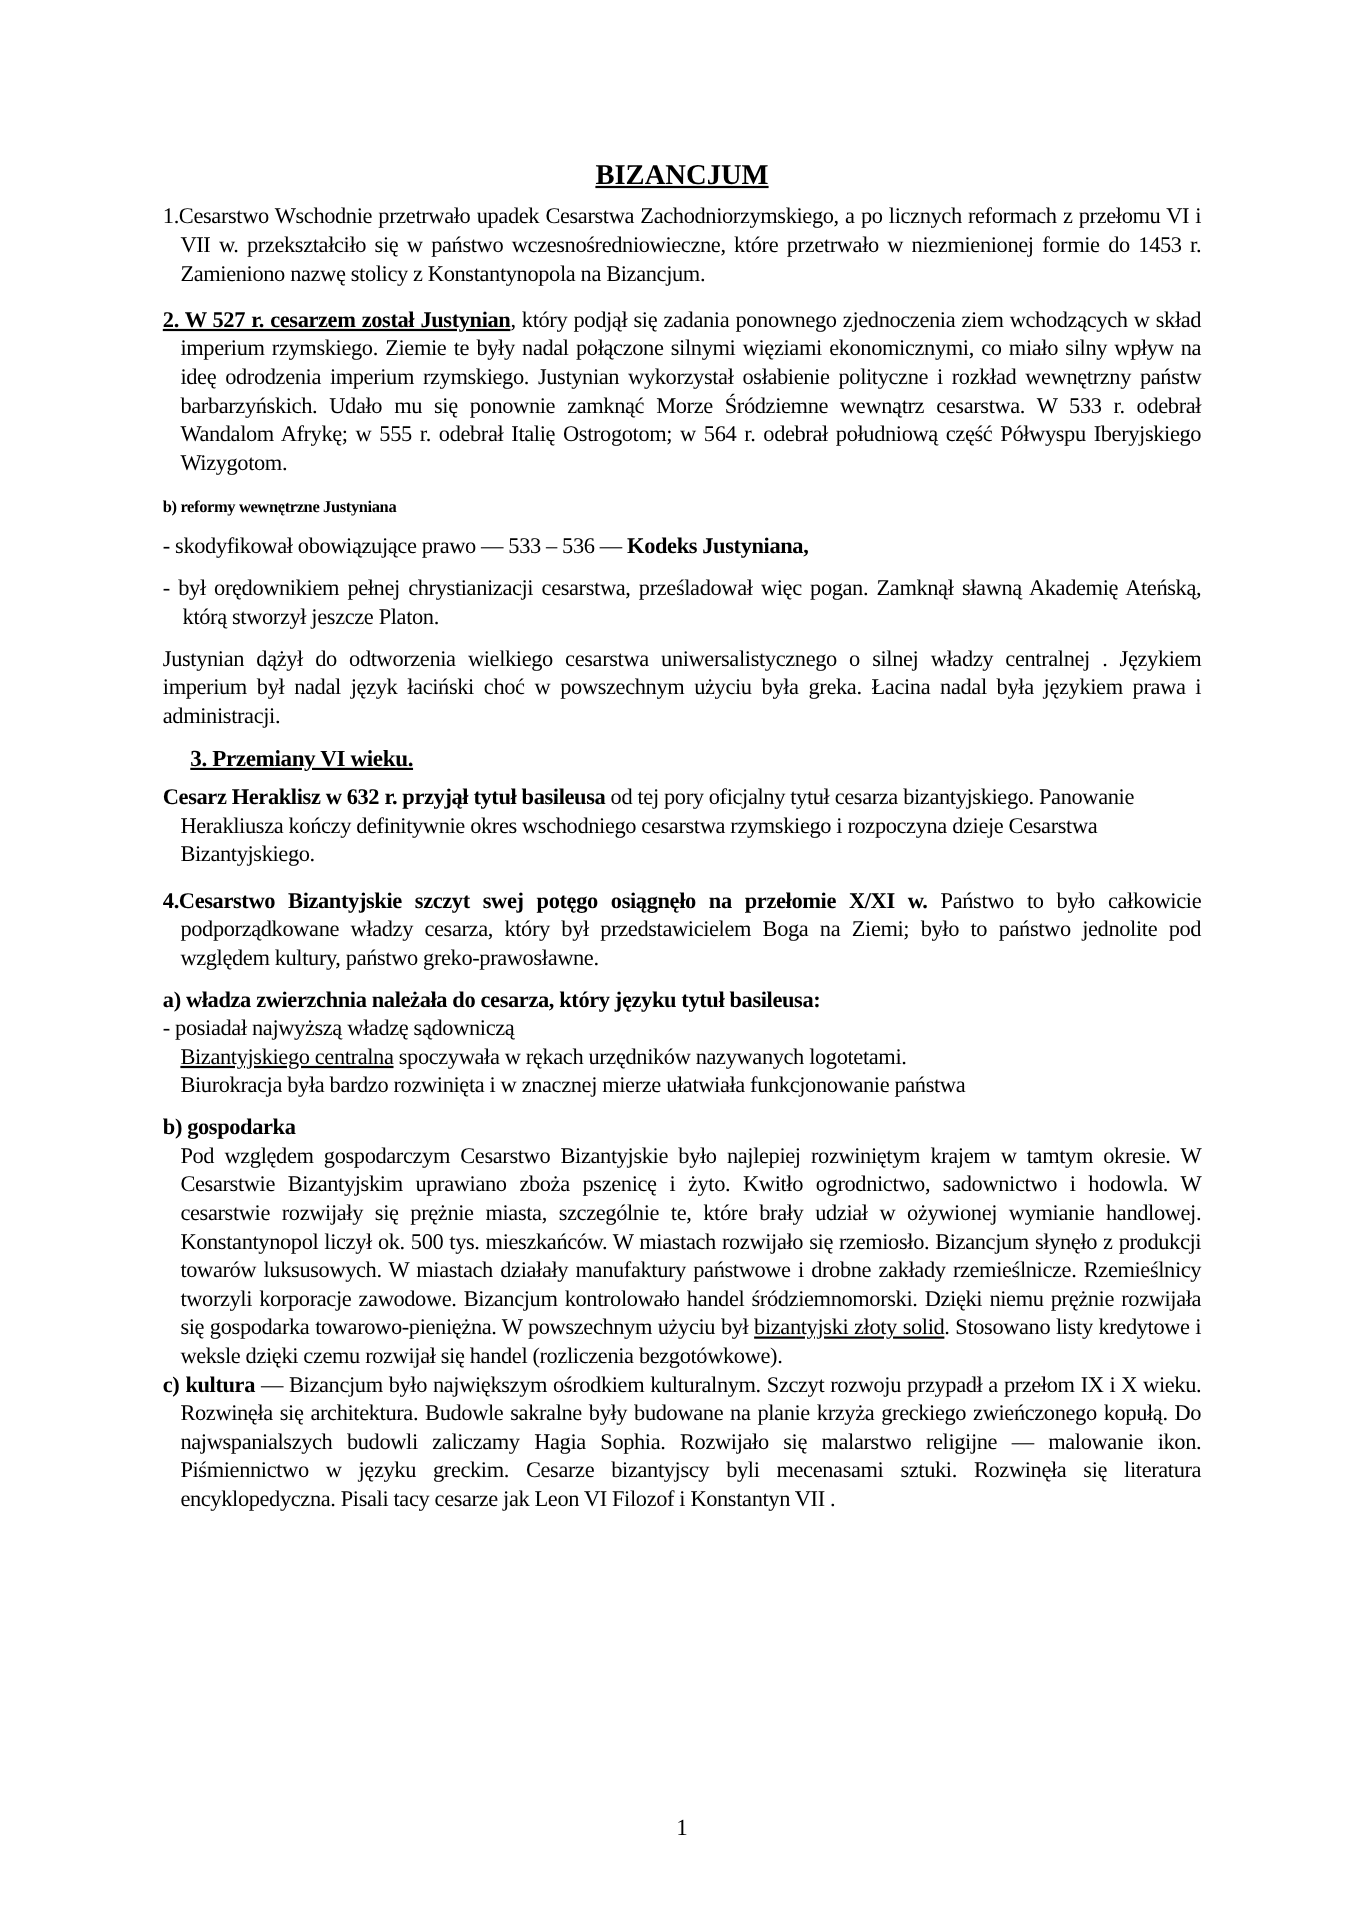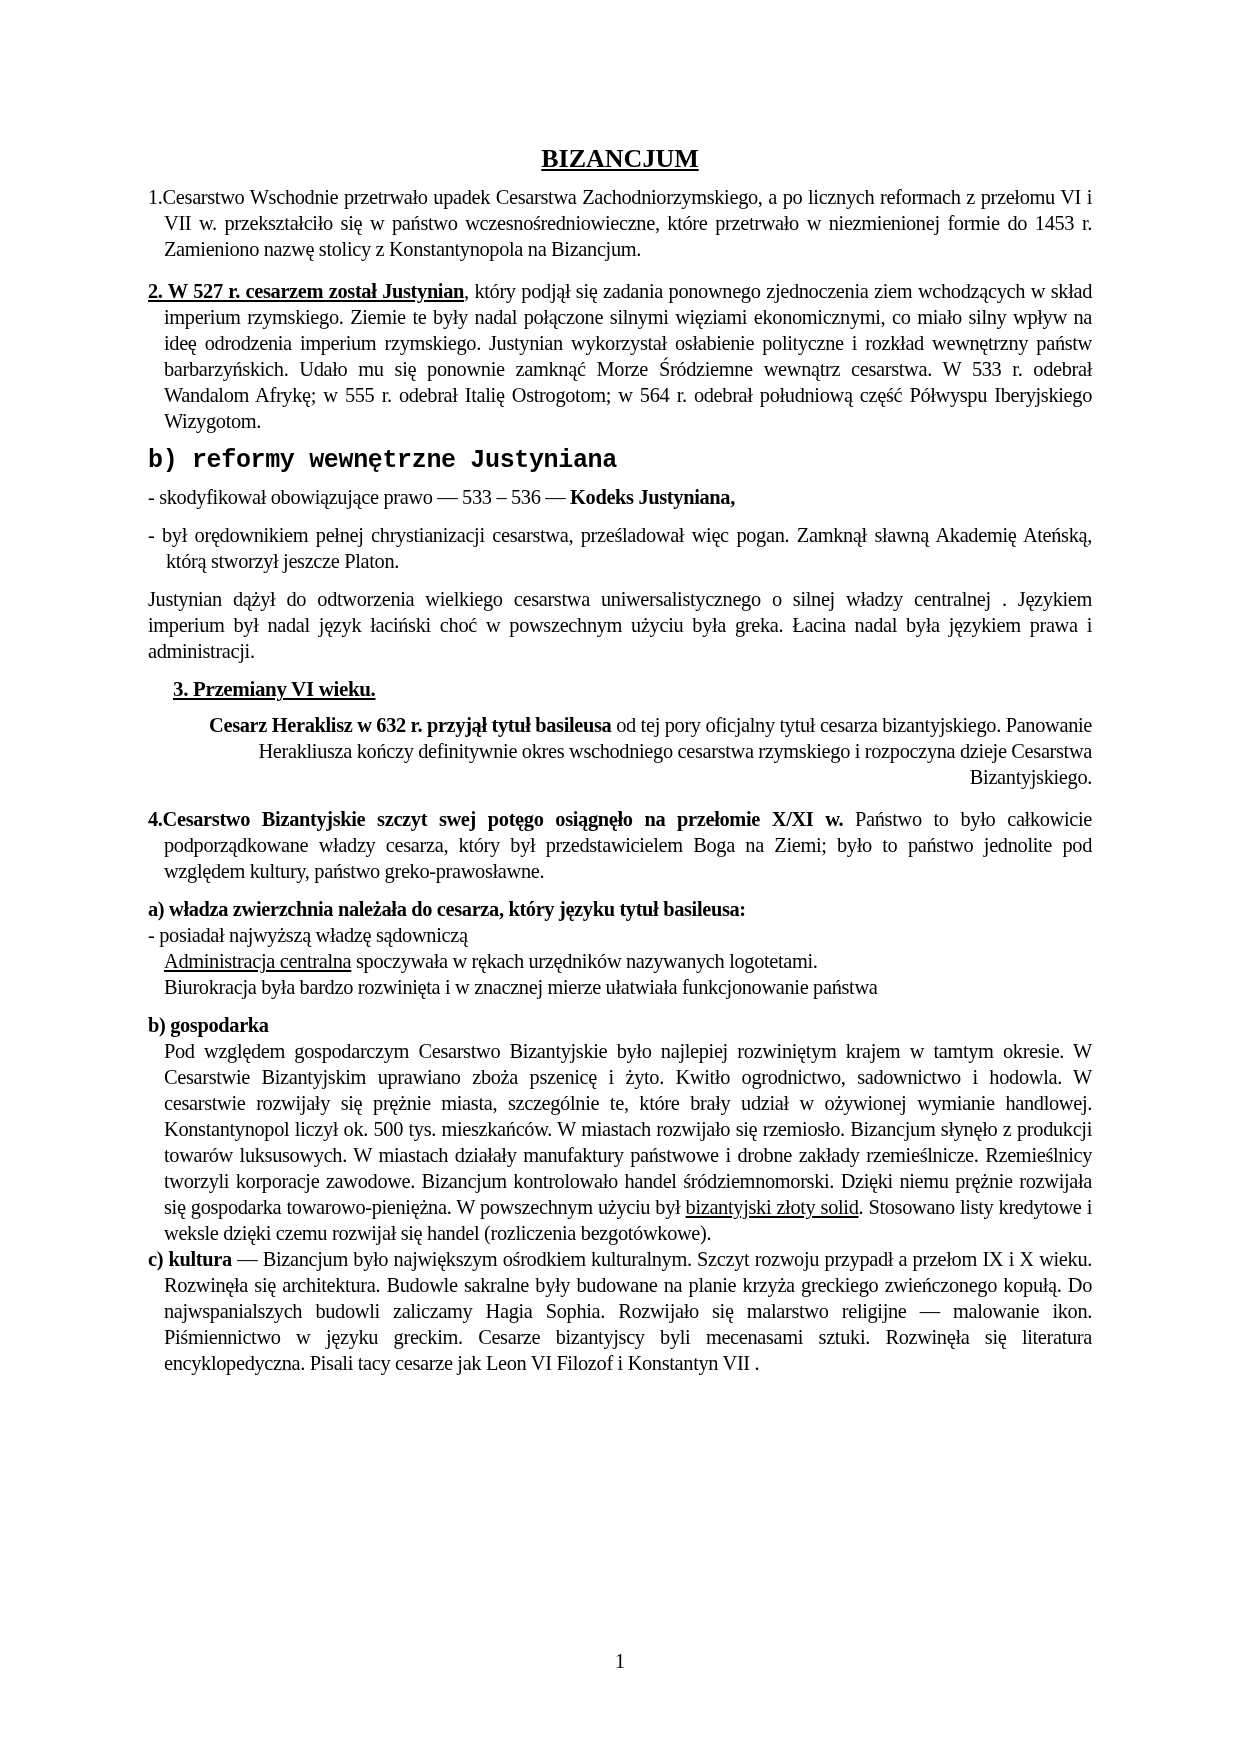--- a/index.html
+++ b/index.html
@@ -38,24 +38,23 @@
       padding-left: 16px;
       text-indent: -16px;
     }
     .ind { padding-left: 16px; }
     .gap-m { margin-top: 12px; }
     .gap-l { margin-top: 16px; }
     .b { font-weight: bold; margin-top: 12px; }
     .u { text-decoration: underline; }
     .h2 {
       font-weight: bold;
-      font-size: 25px;
+      font-size: 15px;
       margin-top: 14px;
       margin-bottom: 10px;
-      font-family: Liberation Mono, monospace;
     }
     .h2u {
       font-weight: bold;
       font-size: 21px;
       text-decoration: underline;
       margin-top: 12px;
       margin-bottom: 10px;
       margin-left: 25px;
     }
     .dash-item {
@@ -87,29 +86,29 @@
 
   <p class="dash-item"><span>- skodyfikował obowiązujące prawo — 533 – 536 — </span><span class="b">Kodeks Justyniana,</span></p>
 
 
   <p class="just dash-item gap-m" style="padding-left:18px;text-indent:-18px;">- był orędownikiem pełnej chrystianizacji cesarstwa, prześladował więc pogan. Zamknął sławną Akademię Ateńską, którą stworzył jeszcze Platon.</p>
 
   <p class="just gap-m">Justynian dążył do odtworzenia wielkiego cesarstwa uniwersalistycznego o silnej władzy centralnej . Językiem imperium był nadal język łaciński choć w powszechnym użyciu była greka. Łacina nadal była językiem prawa i administracji.</p>
 
   <p class="h2u">3. Przemiany VI wieku.</p>
 
-  <p class="hang-num" style="padding-left:16px;text-indent:-16px;text-align:right;"><span class="b">Cesarz Heraklisz w 632 r. przyjął tytuł basileusa</span><span> od tej pory oficjalny tytuł cesarza bizantyjskiego. Panowanie Herakliusza kończy definitywnie okres wschodniego cesarstwa rzymskiego i rozpoczyna dzieje Cesarstwa Bizantyjskiego.</span></p>
+  <p class="hang-num" style="padding-left:16px;text-indent:-16px;"><span class="b">Cesarz Heraklisz w 632 r. przyjął tytuł basileusa</span><span> od tej pory oficjalny tytuł cesarza bizantyjskiego. Panowanie Herakliusza kończy definitywnie okres wschodniego cesarstwa rzymskiego i rozpoczyna dzieje Cesarstwa Bizantyjskiego.</span></p>
 
   <p class="just hang-num gap-l"><span class="b">4.Cesarstwo Bizantyjskie szczyt swej potęgo osiągnęło na przełomie X/XI w.</span><span> Państwo to było całkowicie podporządkowane władzy cesarza, który był przedstawicielem Boga na Ziemi; było to państwo jednolite pod względem kultury, państwo greko-prawosławne.</span></p>
 
   <p class="b">a) władza zwierzchnia należała do cesarza, który języku tytuł basileusa:</p>
 
   <p class="dash-item">- posiadał najwyższą władzę sądowniczą</p>
 
-  <p class="ind"><span class="u">Administracja centralna</span><span> spoczywała w rękach urzędników nazywanych logotetami.</span></p>
+  <p class="ind"><span class="u">Bizantyjskiego centralna</span><span> spoczywała w rękach urzędników nazywanych logotetami.</span></p>
 
   <p class="ind">Biurokracja była bardzo rozwinięta i w znacznej mierze ułatwiała funkcjonowanie państwa</p>
 
   <p class="b">b) gospodarka</p>
 
   <p class="just ind"><span>Pod względem gospodarczym Cesarstwo Bizantyjskie było najlepiej rozwiniętym krajem w tamtym okresie. W Cesarstwie Bizantyjskim uprawiano zboża pszenicę i żyto. Kwitło ogrodnictwo, sadownictwo i hodowla.  W cesarstwie rozwijały się prężnie miasta, szczególnie te, które brały udział w ożywionej wymianie handlowej. Konstantynopol liczył ok. 500 tys. mieszkańców. W miastach rozwijało się rzemiosło. Bizancjum słynęło z produkcji towarów luksusowych. W miastach działały manufaktury państwowe i drobne zakłady rzemieślnicze. Rzemieślnicy tworzyli korporacje zawodowe. Bizancjum kontrolowało handel śródziemnomorski. Dzięki niemu prężnie rozwijała się gospodarka towarowo-pieniężna. W powszechnym użyciu był </span><span class="u">bizantyjski złoty solid</span><span>. Stosowano listy kredytowe i weksle dzięki czemu rozwijał się handel (rozliczenia bezgotówkowe).</span></p>
 
   <p class="just hang-num" style="padding-left:16px;text-indent:-16px;"><span class="b">c) kultura</span><span> — Bizancjum było największym ośrodkiem kulturalnym. Szczyt rozwoju przypadł a przełom IX i X wieku. Rozwinęła się architektura. Budowle sakralne były budowane na planie krzyża greckiego zwieńczonego kopułą. Do najwspanialszych budowli zaliczamy Hagia Sophia. Rozwijało się malarstwo religijne — malowanie ikon. Piśmiennictwo w języku greckim. Cesarze bizantyjscy byli mecenasami sztuki. Rozwinęła się literatura encyklopedyczna. Pisali tacy cesarze jak Leon VI Filozof i Konstantyn VII .</span></p>
 
 </div>

